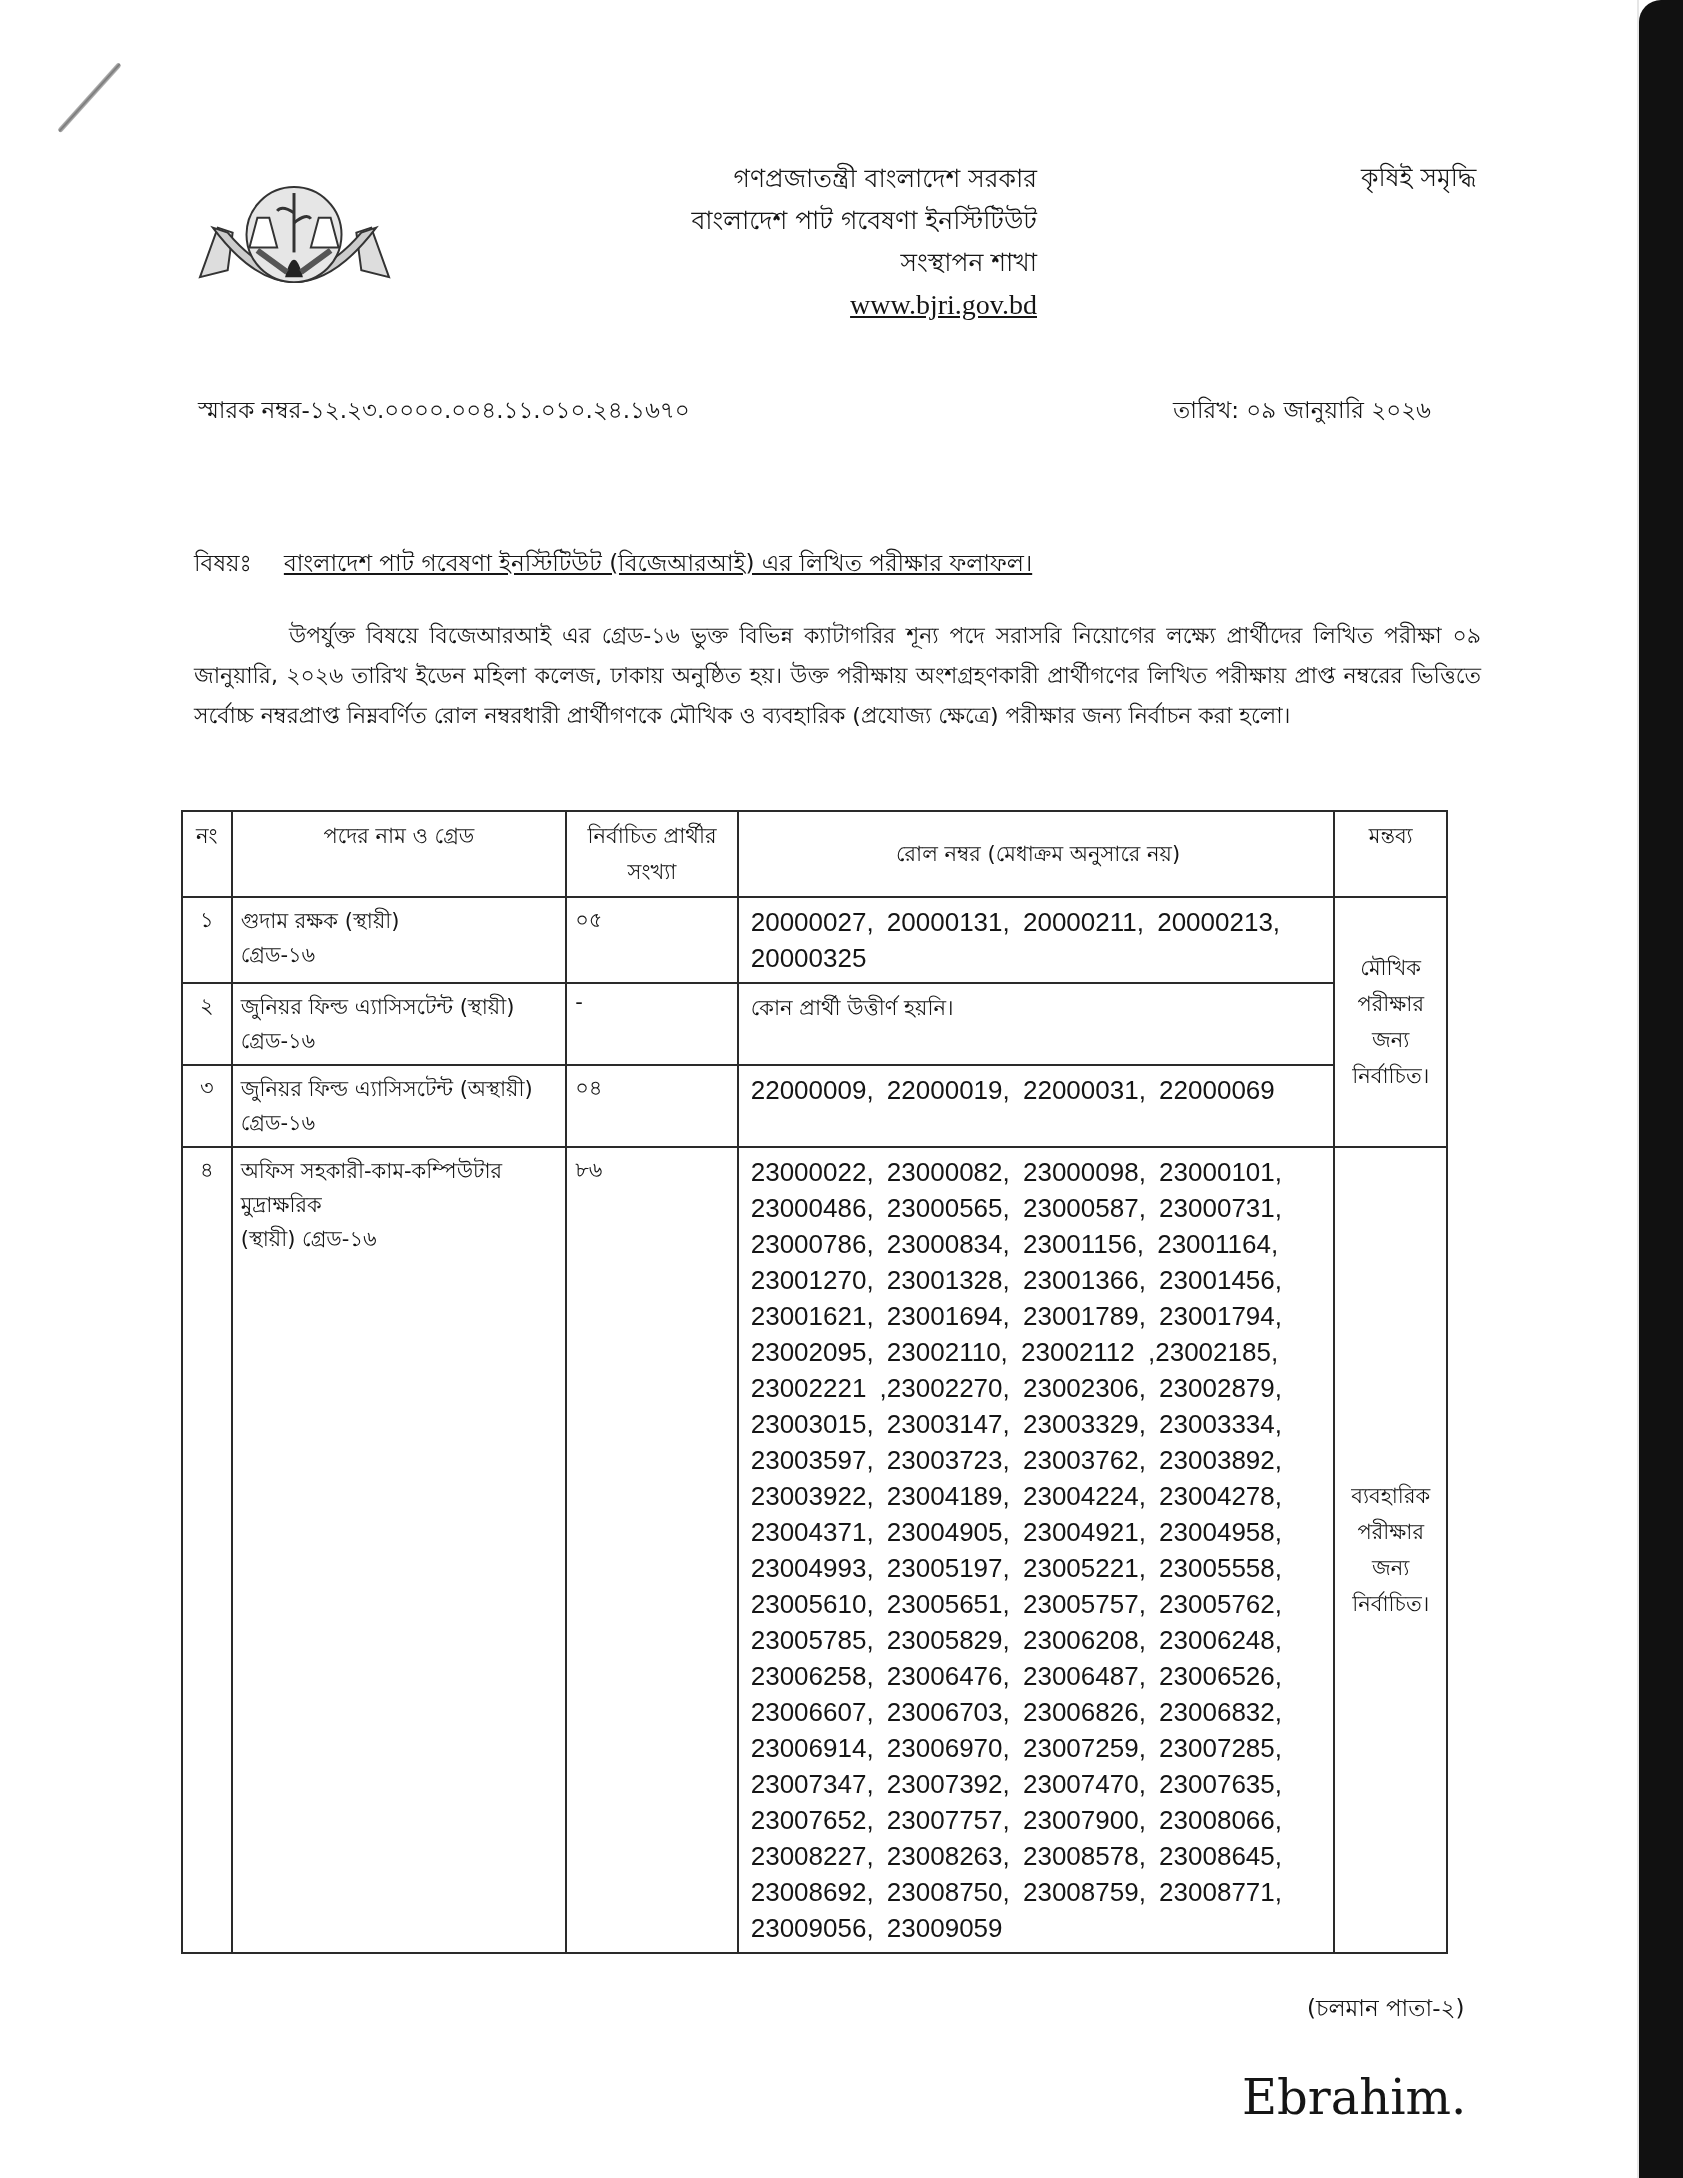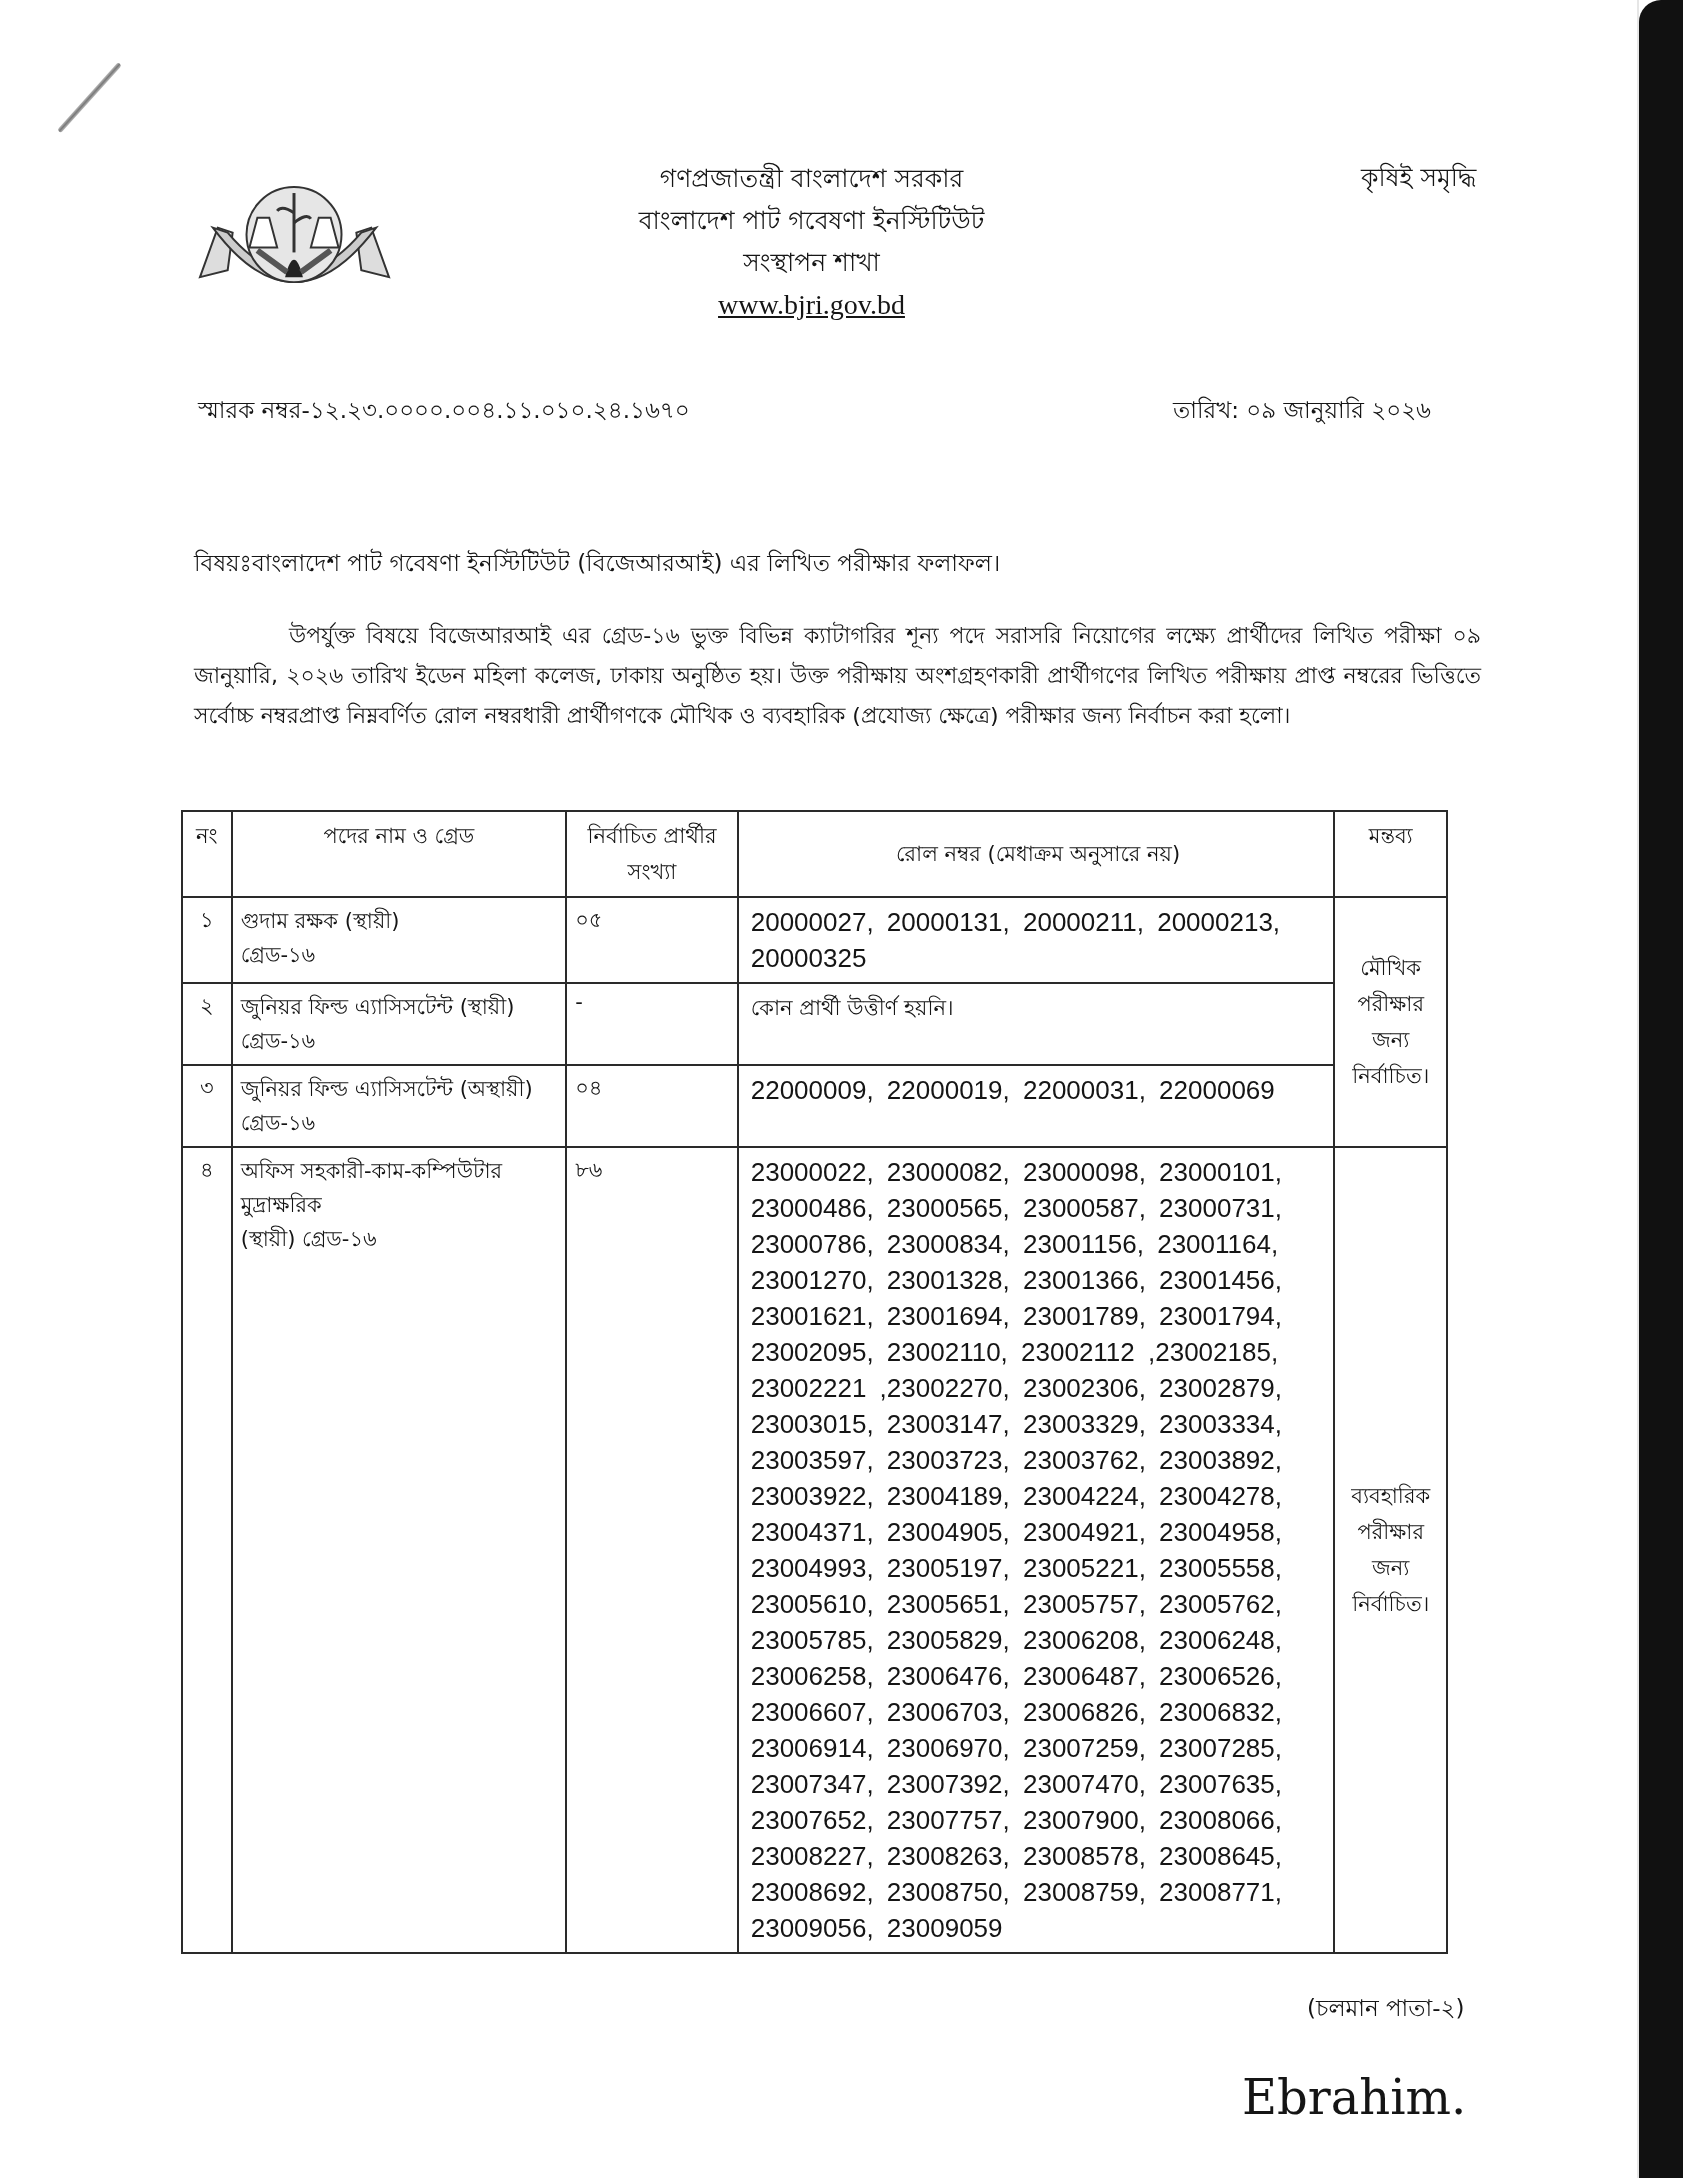--- a/index.html
+++ b/index.html
@@ -2,27 +2,27 @@
 <html><head>
 <meta charset="utf-8">
 <style>
   html, body { margin:0; padding:0; }
   body { width:1683px; height:2178px; background:#ffffff; position:relative; overflow:hidden;
          font-family:"DejaVu Sans", "Liberation Sans", sans-serif; color:#151515; }
   .scan-edge { position:absolute; right:0; top:0; width:44px; height:2178px; background:#111; border-top-left-radius:22px; }
   .scan-line { position:absolute; left:1637px; top:0; width:2px; height:2178px; background:#e6e6e6; }
   .pen-mark { position:absolute; left:59px; top:95px; width:91px; height:5px; background:linear-gradient(#bbb,#777,#bbb); border-radius:3px; transform:rotate(-48deg); transform-origin:left center; top:129px; }
   .logo { position:absolute; left:198px; top:173px; width:193px; height:144px; }
-  .hdr { position:absolute; left:554px; width:515px; text-align:center; font-size:25px; line-height:42px; top:158px; }
+  .hdr { position:absolute; left:522px; width:515px; text-align:right; font-size:25px; line-height:42px; top:158px; }
   .hdr .url { text-decoration:underline; font-family:"Liberation Serif", serif; font-size:28px; }
   .motto { position:absolute; left:1361px; top:158px; font-size:25px; }
   .memo { position:absolute; left:198px; top:392px; font-size:23px; }
   .date { position:absolute; left:1173px; top:392px; font-size:23px; }
   .subject { position:absolute; left:194px; top:545px; font-size:23px; }
-  .subject .stext { }
+  .subject .stext { text-decoration:underline; margin-left:32px; }
   .para { position:absolute; left:194px; top:616px; width:1287px; font-size:22px; line-height:40px; text-align:justify; text-indent:95px; }
   table.res { position:absolute; left:181px; top:810px; border-collapse:collapse; width:1267px; font-size:21px; }
   table.res td, table.res th { border:2px solid #2a2a2a; vertical-align:top; padding:6px 8px; font-weight:normal; }
   table.res th { text-align:center; line-height:36px; }
   .c1 { width:32px; text-align:center; }
   .c2 { width:323px; line-height:34px; }
   .c3 { width:156px; text-align:left; }
   .c4 { width:576px; font-family:"Liberation Sans", sans-serif; font-size:26px; line-height:36px; padding-left:12px !important;margin-left:12px; }
   .c5 { width:95px; text-align:center; vertical-align:middle !important; line-height:36px; }
   .roll-line { white-space:nowrap; word-spacing:6px; }

